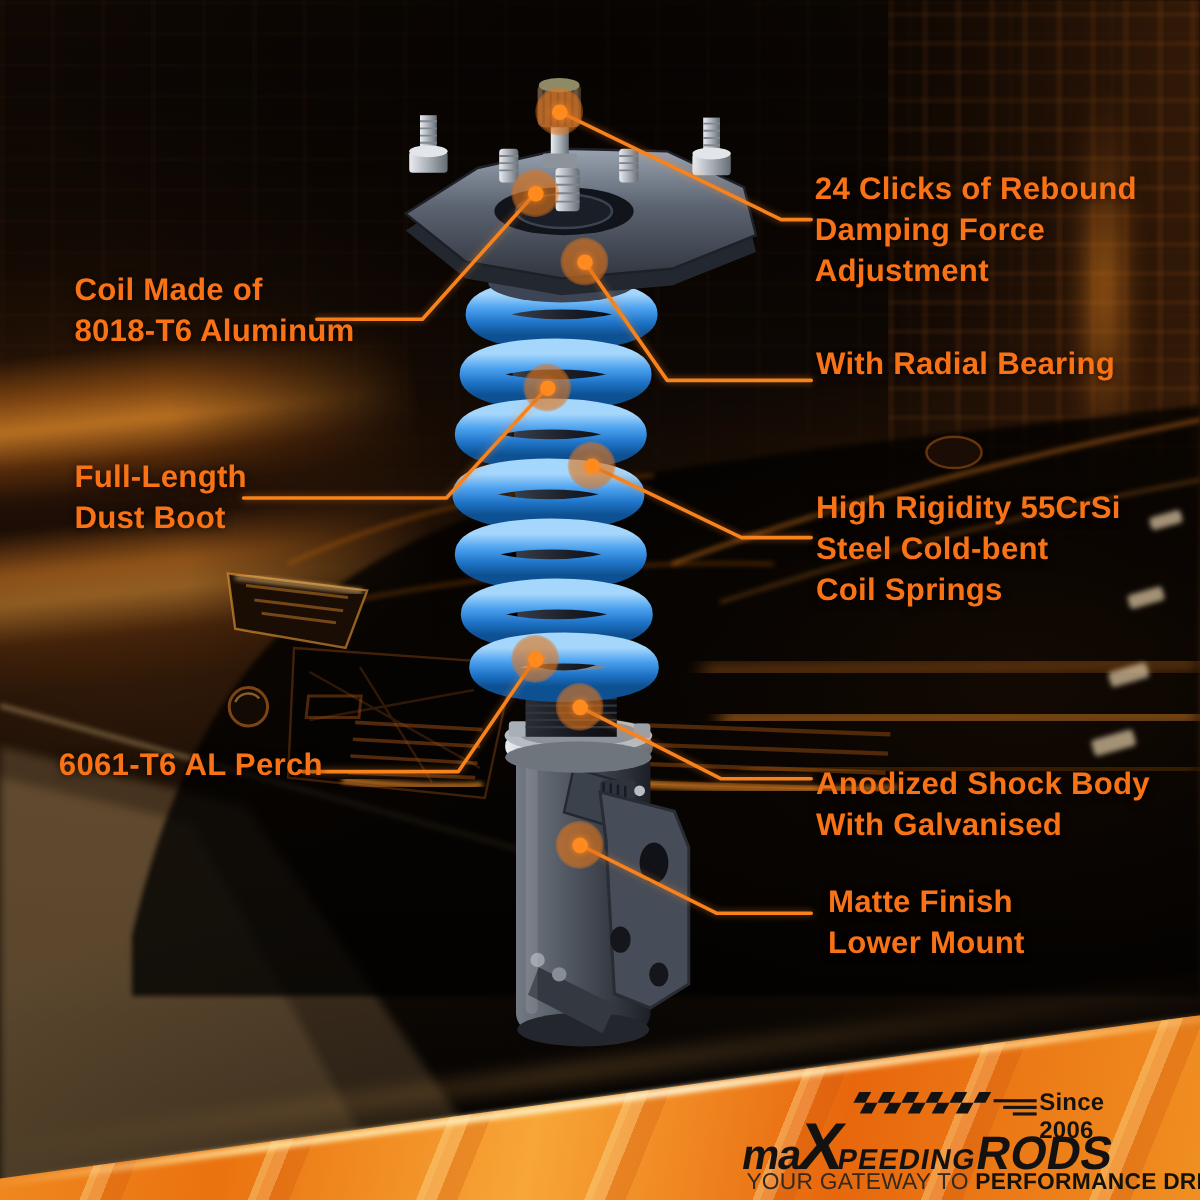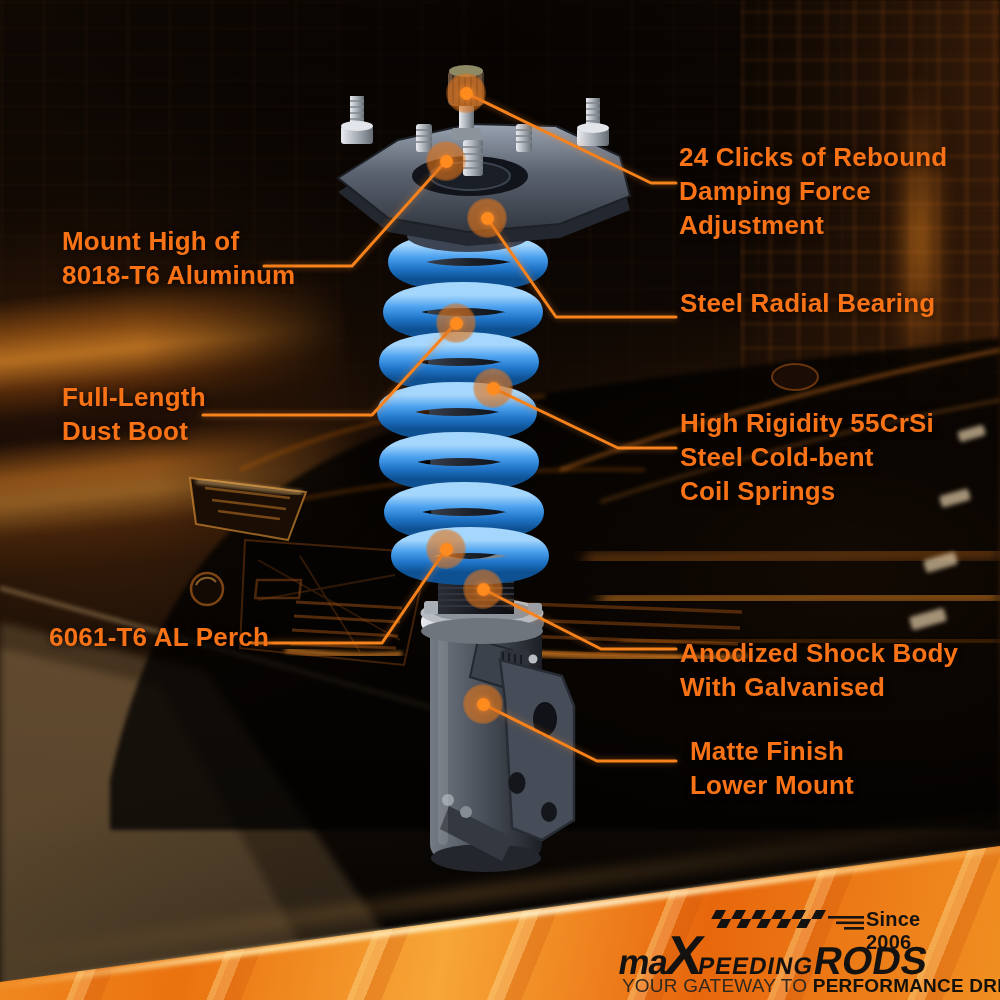--- a/index.html
+++ b/index.html
@@ -306,25 +306,25 @@
   <div class="marker" style="left:426px;top:529px"></div>
   <div class="marker" style="left:463px;top:569px"></div>
   <div class="marker" style="left:463px;top:684px"></div>
 
   <div class="callout" style="left:679px;top:140px">
     <div>24 Clicks of Rebound</div>
     <div>Damping Force</div>
     <div>Adjustment</div>
   </div>
   <div class="callout" style="left:62px;top:224px">
-    <div>Mount High of</div>
+    <div>Coil Made of</div>
     <div>8018-T6 Aluminum</div>
   </div>
   <div class="callout" style="left:680px;top:286px">
-    <div>Steel Radial Bearing</div>
+    <div>With Radial Bearing</div>
   </div>
   <div class="callout" style="left:62px;top:380px">
     <div>Full-Length</div>
     <div>Dust Boot</div>
   </div>
   <div class="callout" style="left:680px;top:406px">
     <div>High Rigidity 55CrSi</div>
     <div>Steel Cold-bent</div>
     <div>Coil Springs</div>
   </div>

